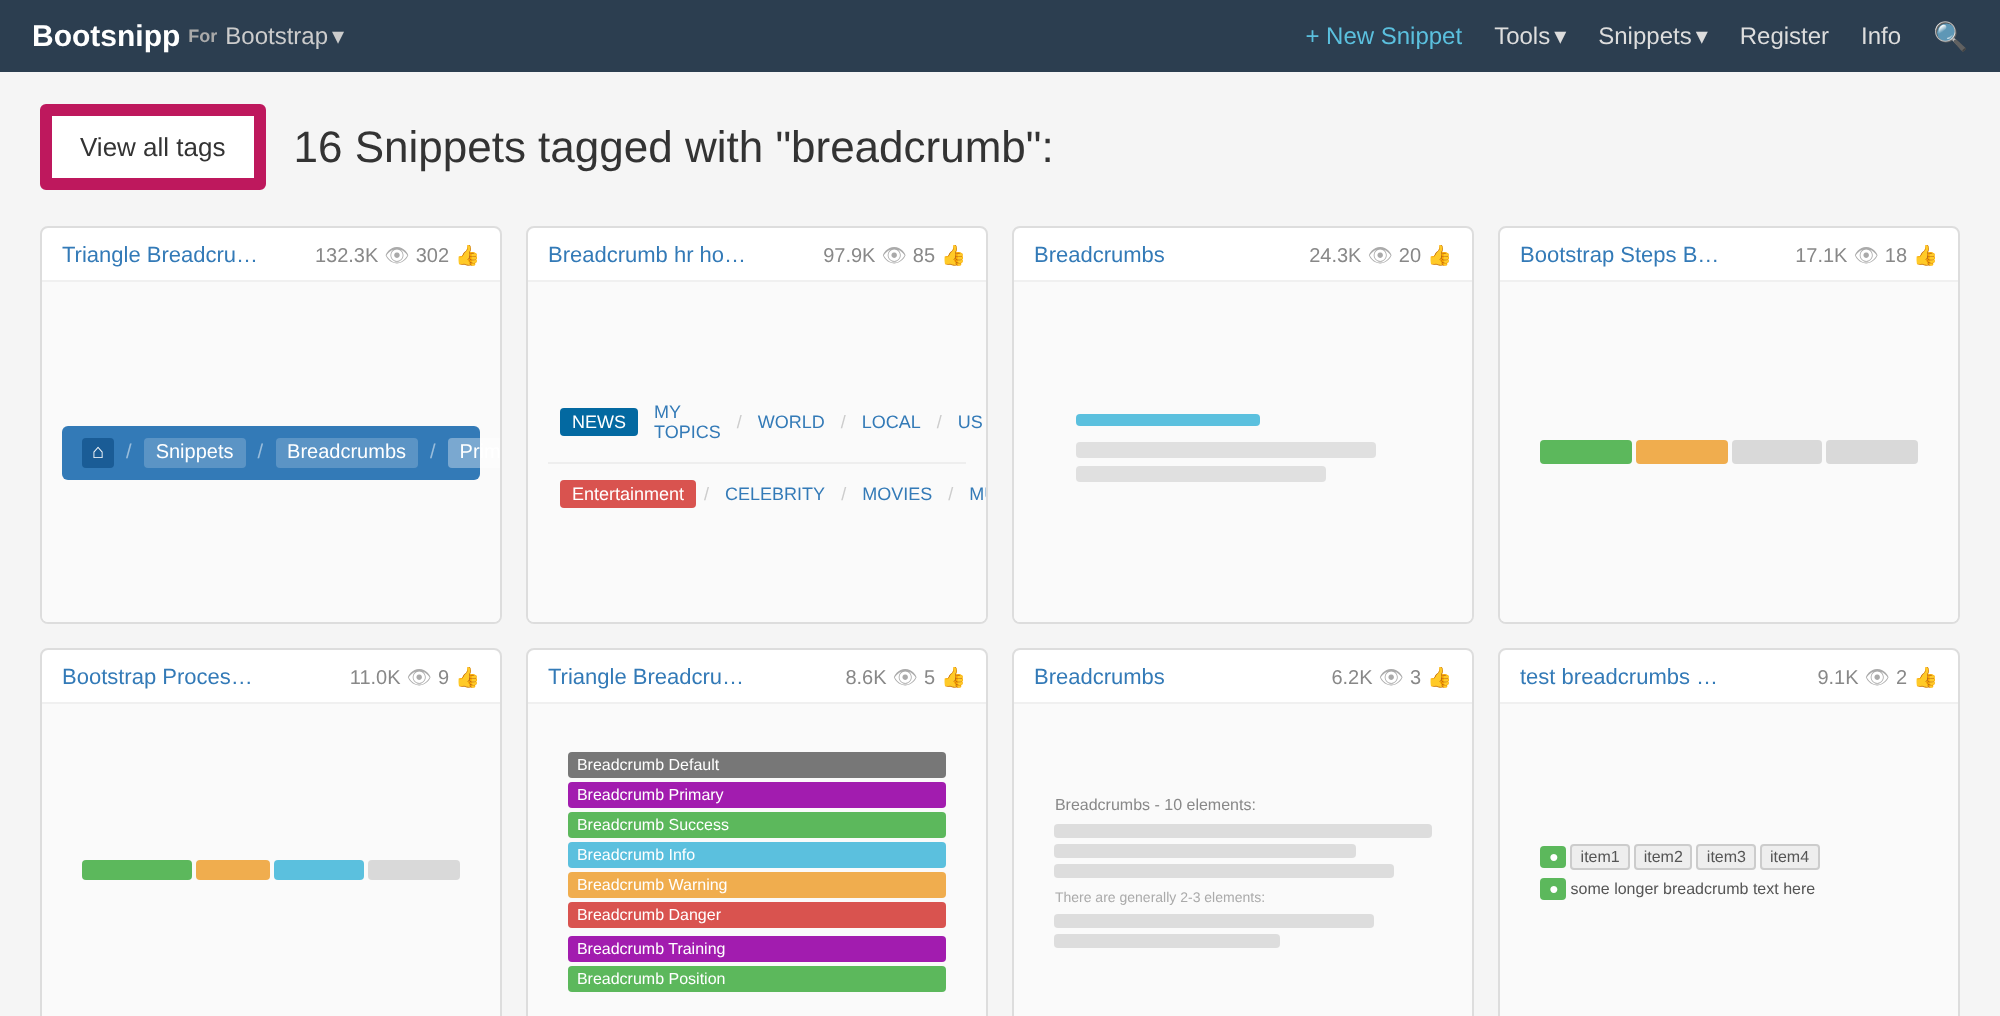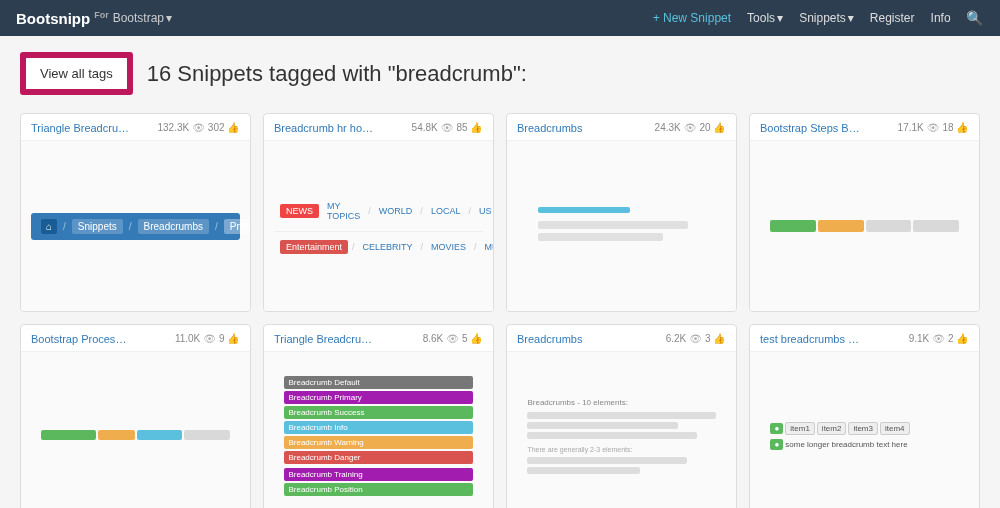--- a/index.html
+++ b/index.html
@@ -7,21 +7,21 @@
 
     
     .navbar {
       background: #2c3e50;
       display: flex;
       align-items: center;
       padding: 0 16px;
       height: 36px;
       color: #fff;
     }
-    .navbar-brand { font-size: 15px; font-weight: bold; color: #fff; text-decoration: none; display: flex; align-items: flex-start; gap: 4px; }
+    .navbar-brand { font-size: 15px; font-weight: bold; color: #fff; text-decoration: none; display: flex; align-items: center; gap: 4px; }
     .navbar-brand span.for-label { font-size: 9px; color: #aaa; }
     .navbar-bootstrap { color: #ccc; font-size: 12px; margin-left: 4px; display: flex; align-items: center; gap: 2px; }
     .navbar-right { margin-left: auto; display: flex; align-items: center; gap: 16px; }
     .navbar-link { color: #ddd; text-decoration: none; font-size: 12px; cursor: pointer; display: flex; align-items: center; gap: 2px; }
     .new-snippet { color: #5bc0de; font-size: 12px; cursor: pointer; }
     .search-icon-btn { color: #ddd; cursor: pointer; font-size: 14px; }
 
     
     .content { padding: 16px 20px; max-width: 1000px; margin: 0 auto; }
 
@@ -87,21 +87,21 @@
       gap: 6px;
     }
     .breadcrumb-bar .home-icon { background: #1a5c96; color: #fff; padding: 2px 5px; border-radius: 2px; font-size: 10px; }
     .breadcrumb-bar .bc-item { color: #fff; font-size: 10px; background: rgba(255,255,255,0.2); padding: 2px 6px; border-radius: 2px; }
     .breadcrumb-bar .bc-sep { color: rgba(255,255,255,0.5); font-size: 10px; }
     .breadcrumb-bar .bc-active { color: #fff; font-size: 10px; background: rgba(255,255,255,0.35); padding: 2px 6px; border-radius: 2px; }
 
     
     .preview-2 { width: 100%; }
     .news-row { display: flex; align-items: center; gap: 4px; padding: 4px 6px; font-size: 9px; }
-    .news-tab-active { background: #ef4444; color: #fff; padding: 2px 6px; border-radius: 2px; }
+    .news-tab-active { background: #0369a1; color: #fff; padding: 2px 6px; border-radius: 2px; }
     .news-tab { color: #337ab7; padding: 2px 4px; font-size: 9px; }
     .news-sep { color: #ccc; font-size: 9px; }
     .ent-row { display: flex; align-items: center; gap: 4px; padding: 4px 6px; font-size: 9px; }
     .ent-tab-active { background: #d9534f; color: #fff; padding: 2px 6px; border-radius: 2px; }
 
     
     .preview-lines { width: 100%; }
     .preview-line { height: 8px; background: #e0e0e0; border-radius: 2px; margin-bottom: 4px; }
     .preview-line.blue { background: #5bc0de; width: 60%; }
     .preview-line.short { width: 40%; }
@@ -195,21 +195,21 @@
             <span class="bc-active">Primary</span>
           </div>
         </div>
       </div>
     </div>
 
     <div class="snippet-card">
       <div class="snippet-header">
         <span class="snippet-title">Breadcrumb hr horizon...</span>
         <span class="snippet-meta">
-          <span>54.8K</span>
+          <span>97.9K</span>
           <span class="eye">👁</span>
           <span>85</span>
           <span class="thumb">👍</span>
         </span>
       </div>
       <div class="snippet-preview">
         <div class="preview-2">
           <div class="news-row">
             <span class="news-tab-active">NEWS</span>
             <span class="news-tab">MY TOPICS</span>

